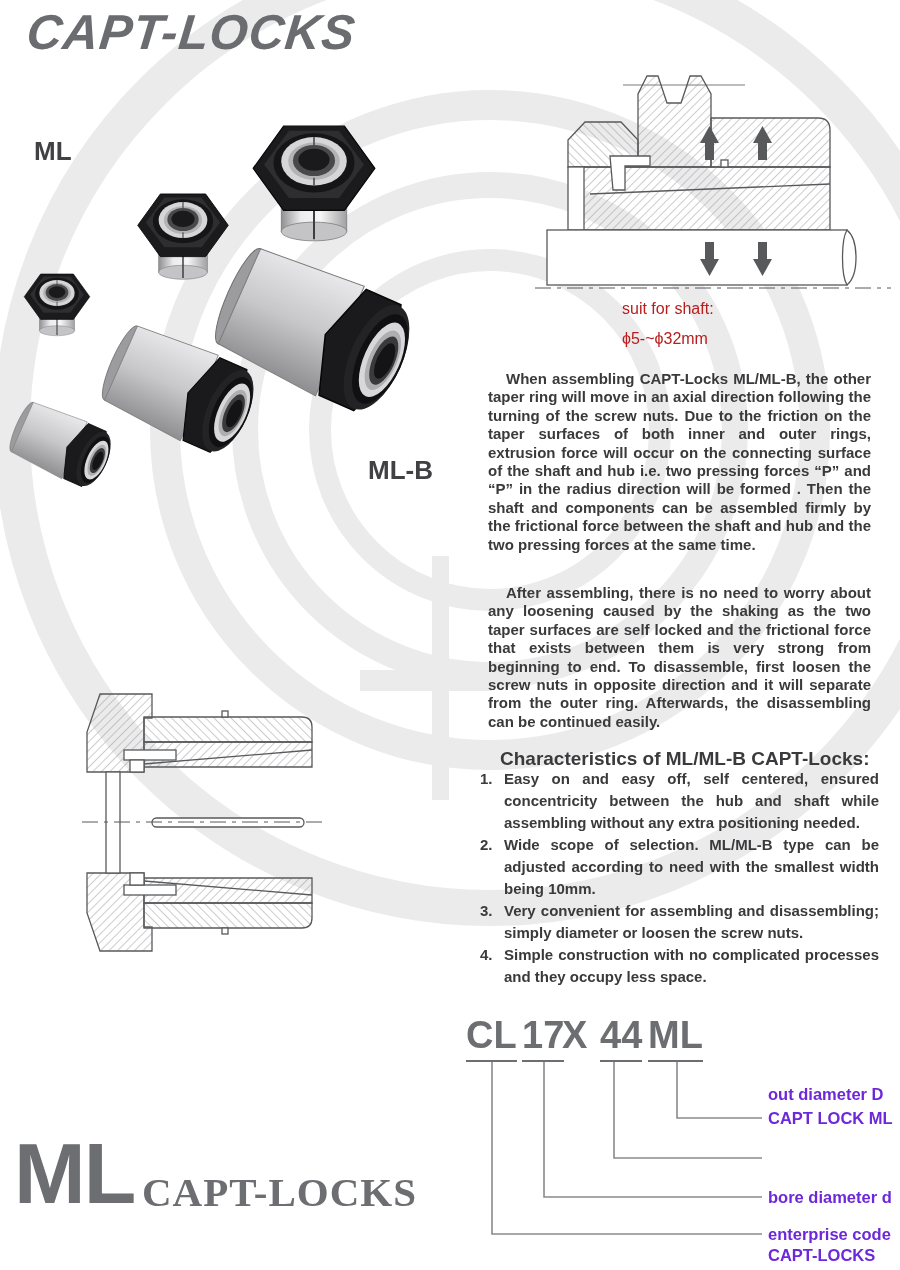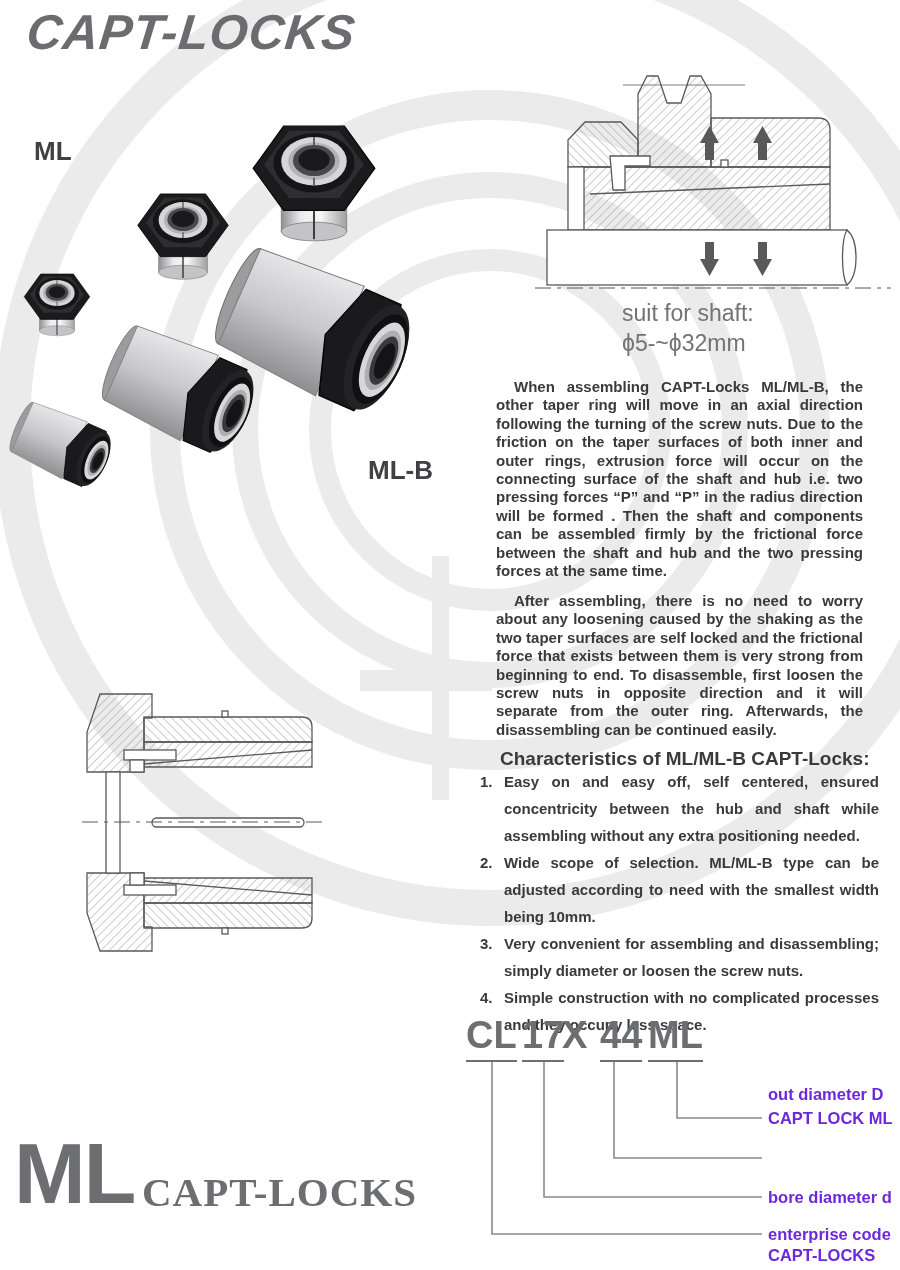--- a/index.html
+++ b/index.html
@@ -9,27 +9,27 @@
   
   #wm-svg{position:absolute;left:0;top:0;z-index:0;}
   #wm-text{position:absolute;left:92px;top:438px;z-index:1;
            font-family:"Liberation Serif",serif;font-weight:bold;
            font-size:162px;line-height:1;letter-spacing:3px;color:#e9e9ea;}
   
   #main-title{left:24px;top:4px;z-index:3;font-size:49px;font-weight:bold;font-style:italic;
               color:#6b6c6f;letter-spacing:1px;transform:skewX(-6deg);transform-origin:left bottom;}
   .prod-label{z-index:3;font-size:26px;font-weight:bold;color:#414042;}
   
-  .shaft-note{z-index:3;font-size:23px;color:#737373;}
+  .shaft-note{z-index:3;font-size:16px;color:#b91c1c;}
   .body-col{left:480px;width:399px;z-index:3;color:#3a3a3c;}
   .para{font-size:15px;line-height:18.4px;font-weight:bold;text-align:justify;
-        text-indent:18px;margin:16px;}
+        text-indent:18px;margin:8px;}
   #char-head{margin:16px 0 0 20px;font-size:19px;font-weight:bold;line-height:18.4px;}
   ol.char-list{margin:0;padding:0 0 0 24px;list-style:none;counter-reset:c;}
-  ol.char-list li{counter-increment:c;font-size:15px;font-weight:bold;line-height:27px;
+  ol.char-list li{counter-increment:c;font-size:15px;font-weight:bold;line-height:22px;
         text-align:justify;position:relative;}
   ol.char-list li::before{content:counter(c) ".";position:absolute;left:-24px;top:0;}
   
   #nom-head{left:466px;top:977px;z-index:3;font-size:21px;font-weight:bold;color:#6d6e71;}
   .code-part{position:absolute;top:1016px;z-index:3;font-size:38px;font-weight:bold;
              color:#6d6e71;line-height:1;padding-bottom:6px;}
   .code-underline{border-bottom:2px solid #6d6e71;}
   .nom-label{position:absolute;left:768px;z-index:3;font-size:16.5px;font-weight:bold;
              color:#6d28d9;line-height:20px;white-space:nowrap;}
   

